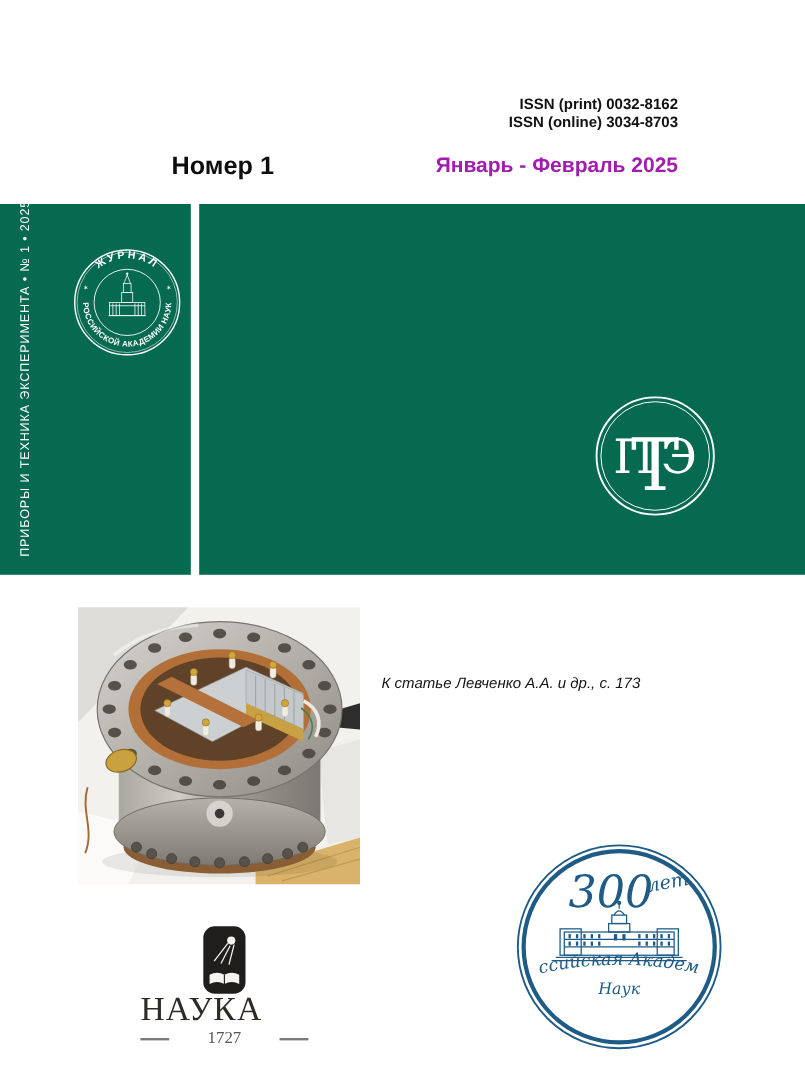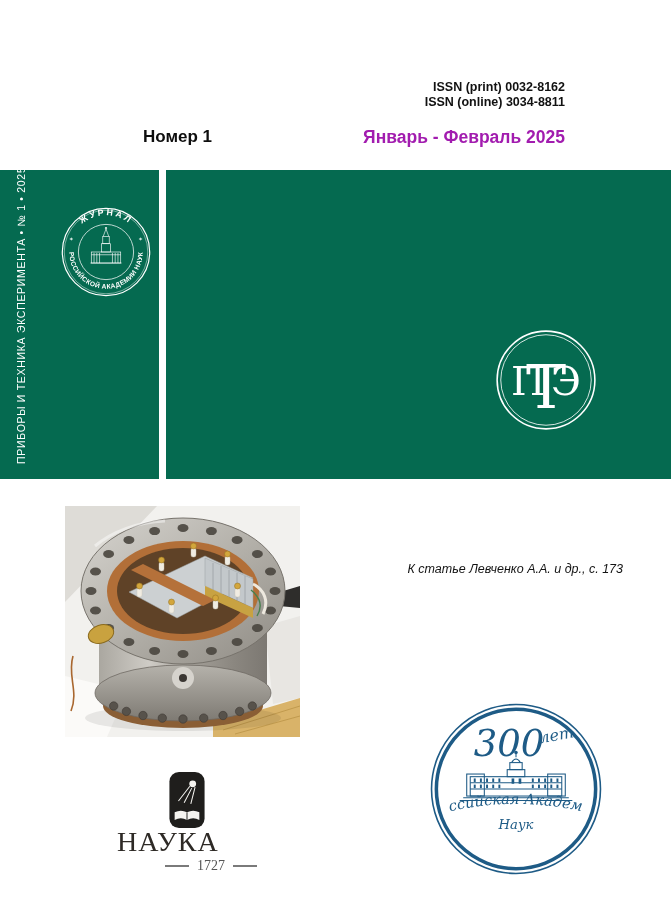--- a/index.html
+++ b/index.html
@@ -9,21 +9,21 @@
     position:relative; width:671px; height:900px; margin:0 auto;
     background:#ffffff; overflow:hidden;
     font-family:"Liberation Sans", sans-serif; color:#141414;border-radius:26px;
   }
   .issn{
     position:absolute; top:80px; right:106px; text-align:right;
     font-size:12.5px; line-height:14.5px; font-weight:600; color:#111;
   }
   .issue-number{
     position:absolute; top:127px; left:143px;
-    font-size:17px; font-weight:700; color:#0e0e0e;
+    font-size:21px; font-weight:700; color:#0e0e0e;
   }
   .issue-period{
     position:absolute; top:127px; right:106px;
     font-size:17.5px; font-weight:700; color:#a21caf;
   }
   .left-panel{
     position:absolute; left:0; top:170px; width:159px; height:309px;
     background:var(--green);
   }
   .main-panel{
@@ -42,44 +42,44 @@
     letter-spacing:1px; white-space:nowrap;
   }
   .pte-logo{ position:absolute; left:494px; top:328px; width:104px; height:104px; }
   .photo{ position:absolute; left:65px; top:506px; width:235px; height:231px; }
   .caption{
     position:absolute; left:318px; top:520px; width:305px;
     font-size:12.5px; line-height:17px; color:#131313;
   }
   .caption-ref{
     position:absolute; left:318px; top:562px; width:305px;
-    font-size:12.5px; font-style:italic; color:#131313;text-align:right;
+    font-size:12.5px; font-style:italic; color:#131313;
   }
   .nauka-emblem{ position:absolute; left:168px; top:770px; width:38px; height:60px; }
   .nauka-name{
     position:absolute; left:117px; top:826px; width:140px; text-align:left;
     font-family:"Liberation Serif", serif; font-size:28px; letter-spacing:1px;
     color:#2e2a26;
   }
   .nauka-year{
     position:absolute; left:117px; top:858px; width:140px;
-    display:flex; align-items:center; justify-content:flex-end; gap:8px;
+    display:flex; align-items:center; justify-content:space-between; gap:8px;
     font-family:"Liberation Serif", serif; font-size:14px; color:#555;
   }
   .nauka-year .dash{ width:24px; height:1.5px; background:#7a7a7a; }
   .ras-logo{ position:absolute; left:428px; top:701px; width:176px; height:176px; color:var(--blue); }
 </style>
 </head>
 <body>
 
 <div class="page">
 
   <div class="issn">
     <div>ISSN (print) 0032-8162</div>
-    <div>ISSN (online) 3034-8811</div>
+    <div>ISSN (online) 3034-8703</div>
   </div>
 
   <div class="issue-number">Номер 1</div>
   <div class="issue-period">Январь - Февраль 2025</div>
 
   <div class="left-panel"></div>
   <div class="spine-text">ПРИБОРЫ И ТЕХНИКА ЭКСПЕРИМЕНТА  •  № 1  •  2025</div>
 
   <svg class="seal" viewBox="0 0 100 100">
     <circle cx="50" cy="50" r="47.5" fill="none" stroke="#ffffff" stroke-width="1.3"></circle>

